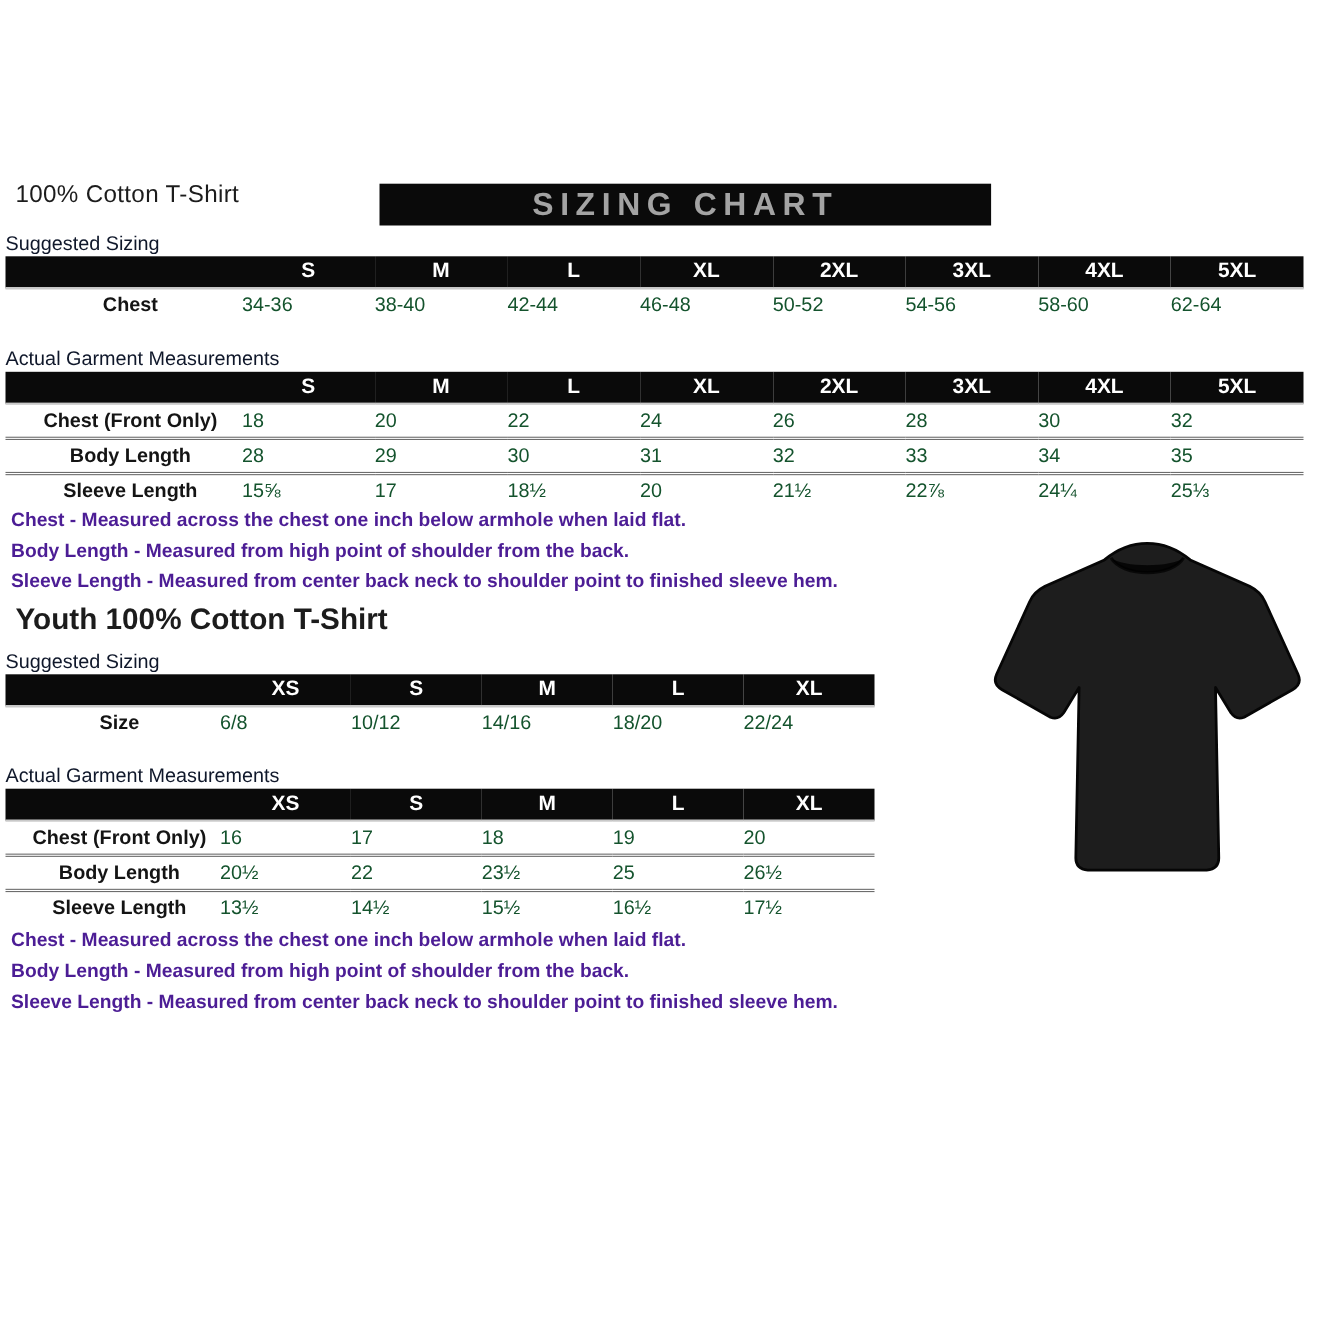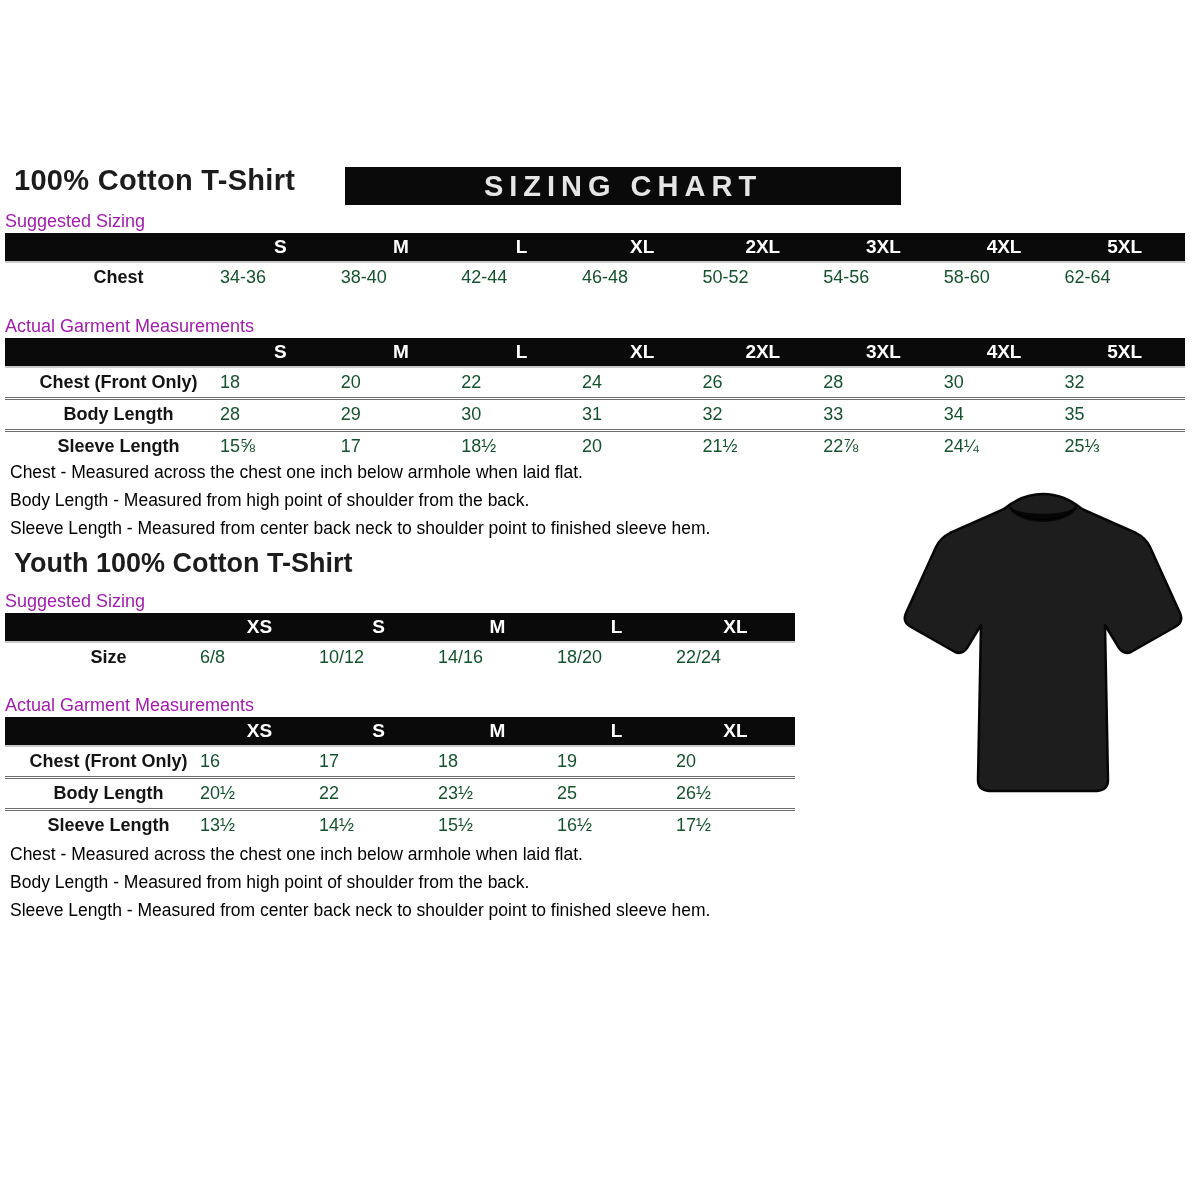--- a/index.html
+++ b/index.html
@@ -1,46 +1,46 @@
 <!DOCTYPE html>
 <html><head>
 <meta charset="utf-8">
 <style>
   html,body{margin:0;padding:0;background:#fff;}
   #root{
     position:relative;width:1200px;height:1200px;background:#ffffff;overflow:hidden;
     font-family:"Liberation Sans", sans-serif;color:#1c1c1c;
   }
   .abs{position:absolute;}
-  .main-title{left:14px;top:164px;font-size:29px;font-weight:bold;letter-spacing:0.3px;}
+  .main-title{left:14px;top:164px;font-size:22px;font-weight:normal;letter-spacing:0.3px;}
   .banner{
-    left:345px;top:167px;width:556px;height:38px;background:#0a0a0a;color:#e5e5e5;
+    left:345px;top:167px;width:556px;height:38px;background:#0a0a0a;color:#a3a3a3;
     display:flex;align-items:center;justify-content:center;
     font-size:29px;font-weight:bold;letter-spacing:6px;
   }
-  .section-label{font-size:18px;color:#a21caf;}
+  .section-label{font-size:18px;color:#0f172a;}
   .youth-title{left:14px;top:548px;font-size:27px;font-weight:bold;}
   table.sizing{border-collapse:collapse;table-layout:fixed;}
   table.adult{width:1180px;}
   table.youth{width:790px;}
   table.sizing th{
     background:#0a0a0a;color:#fff;font-weight:bold;font-size:19px;
     height:28px;text-align:center;padding:0;border-bottom:2px solid #c9c9c9;
   }
   table.sizing td{
     font-size:18px;height:29px;text-align:left;padding:0;color:#14532d;
     background:#fff;
   }
   table.sizing td.row-label{text-align:center;padding-left:12px;color:#141414;}
   table.sizing td.row-label .lbl{font-weight:bold;}
   table.sizing td.row-label .note{font-weight:bold;}
   table.sizing tbody tr + tr td{border-top:3px double #6d6d6d;}
   table.adult col.label-col{width:215px;}
   table.youth col.label-col{width:195px;}
-  .notes{font-size:17.5px;line-height:28px;color:#000000;}
+  .notes{font-size:17.5px;line-height:28px;color:#4c1d95;font-weight:bold;}
   .notes div{white-space:nowrap;}
   .tshirt-box{left:898px;top:485px;width:290px;height:320px;}
 </style>
 </head>
 <body>
 
 <div id="root">
 
   <div class="abs main-title">100% Cotton T-Shirt</div>
   <div class="abs banner">SIZING CHART</div>

